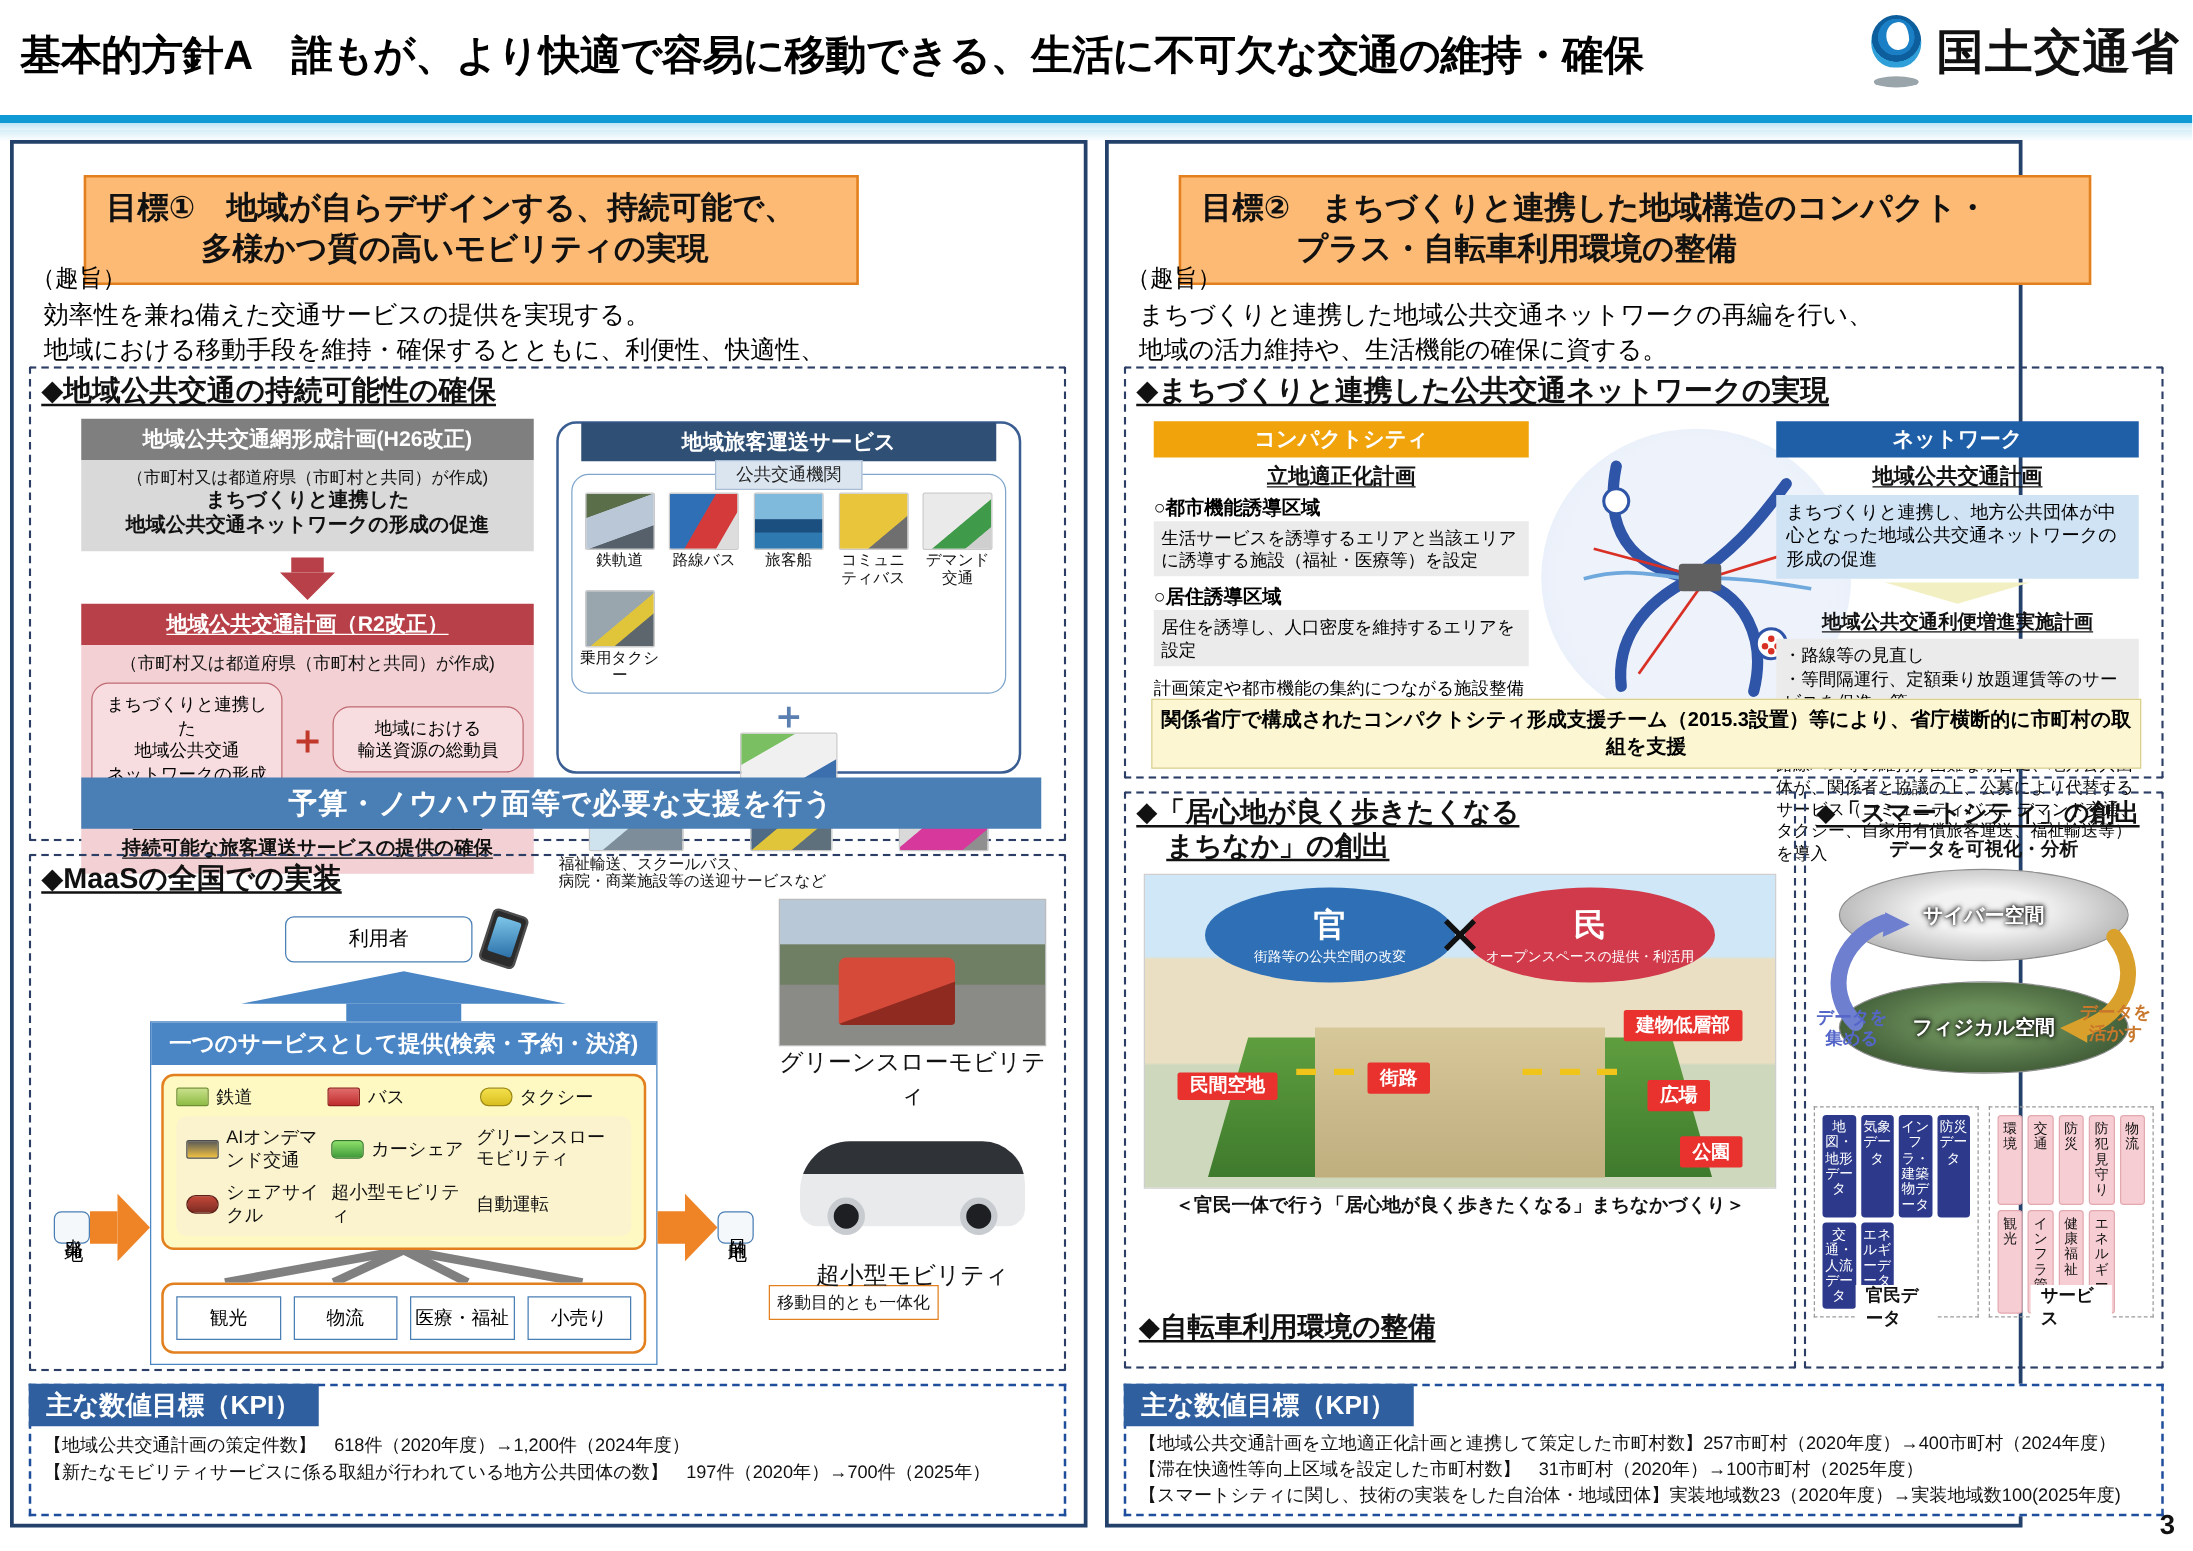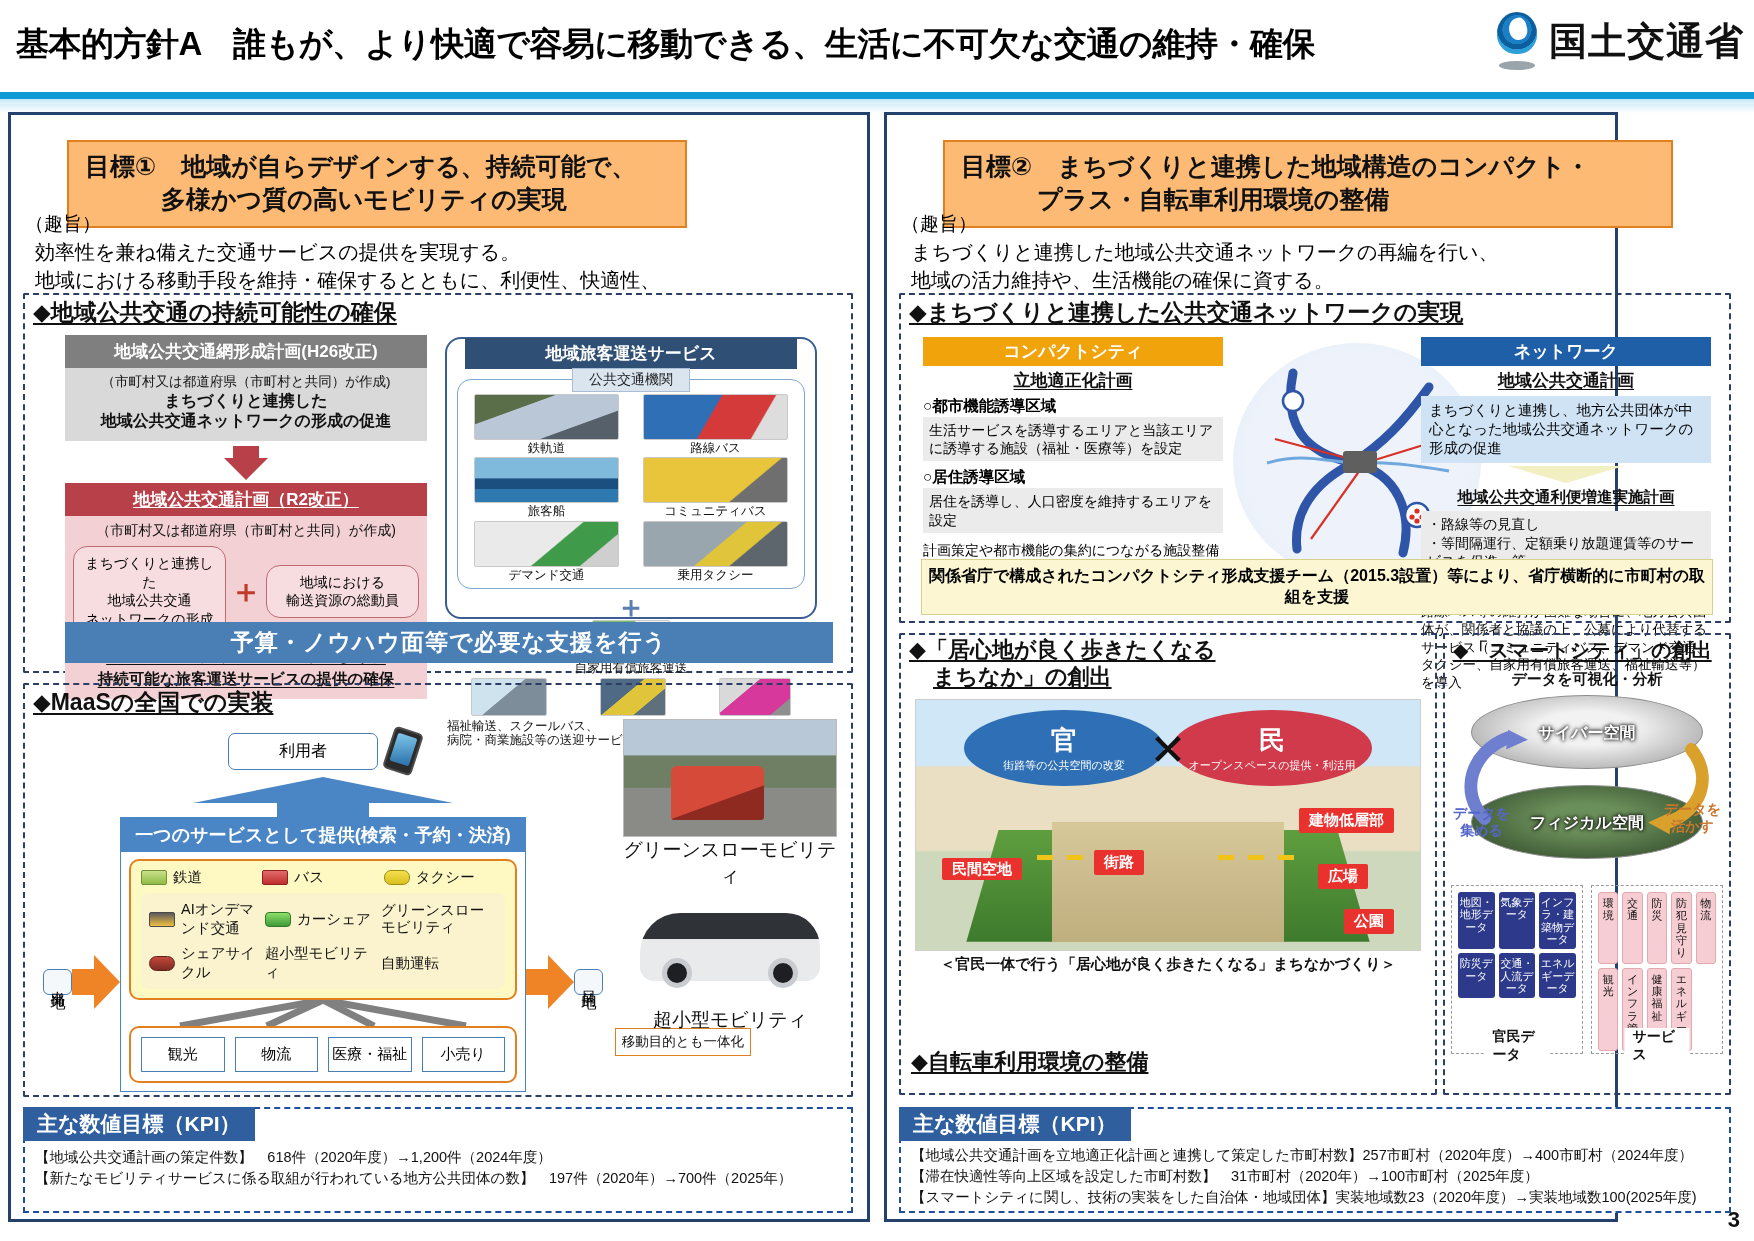--- a/index.html
+++ b/index.html
@@ -152,21 +152,21 @@
   }
   .svc-inner {
     border: 1.6px solid #7fa6cc; border-radius: 14px; margin: 10px 10px 4px;
     padding: 14px 6px 6px; position: relative;
   }
   .svc-inner-label {
     position: absolute; left: 50%; top: -12px; transform: translateX(-50%);
     background: #dbe5f0; border: 1px solid #a9bed4;
     font-size: 14px; padding: 2px 16px; white-space: nowrap; color: #222;
   }
-  .photo-grid { display: grid; grid-template-columns: repeat(2, 1fr); gap: 2px 4px; }
+  .photo-grid { display: grid; grid-template-columns: repeat(5, 1fr); gap: 2px 4px; }
   .photo-cell { text-align: center; }
   .ph {
     height: 46px; border-radius: 2px; margin: 0 auto 1px; width: 88%;
     border: 1px solid #c9c9c9;
   }
   .ph-cap { font-size: 12.5px; color: #111; line-height: 1.15; }
 
   .ph-train { background: linear-gradient(160deg,#5a6e4a 0 30%,#b9c7d6 31% 70%,#55606b 71% 100%); }
   .ph-bus   { background: linear-gradient(120deg,#2f6fb5 0 46%,#d43a3a 47% 78%,#dddddd 79% 100%); }
   .ph-ship  { background: linear-gradient(180deg,#7fb9dc 0 46%,#1b4f7f 47% 70%,#2e7ab0 71% 100%); }
@@ -776,21 +776,21 @@
             <div>集める</div>
           </div>
           <div class="sc-side right" style="position:absolute; right:2px; top:112px;">
             <div>データを</div>
             <div>活かす</div>
           </div>
         </div>
 
         <div style="display:flex; gap:8px; margin-top:6px;">
           <div class="dashed-group" style="flex:1">
-            <div class="chip-grid" style="grid-template-columns:1fr 1fr 1fr;font-family:Liberation Serif, serif;">
+            <div class="chip-grid" style="grid-template-columns:1fr 1fr 1fr 1fr;font-family:Liberation Serif, serif;">
               <div class="chip blue">地図・地形データ</div>
               <div class="chip blue">気象データ</div>
               <div class="chip blue">インフラ・建築物データ</div>
               <div class="chip blue">防災データ</div>
               <div class="chip blue">交通・人流データ</div>
               <div class="chip blue">エネルギーデータ</div>
             </div>
             <div class="glabel">官民データ</div>
           </div>
           <div class="dashed-group" style="flex:1">

